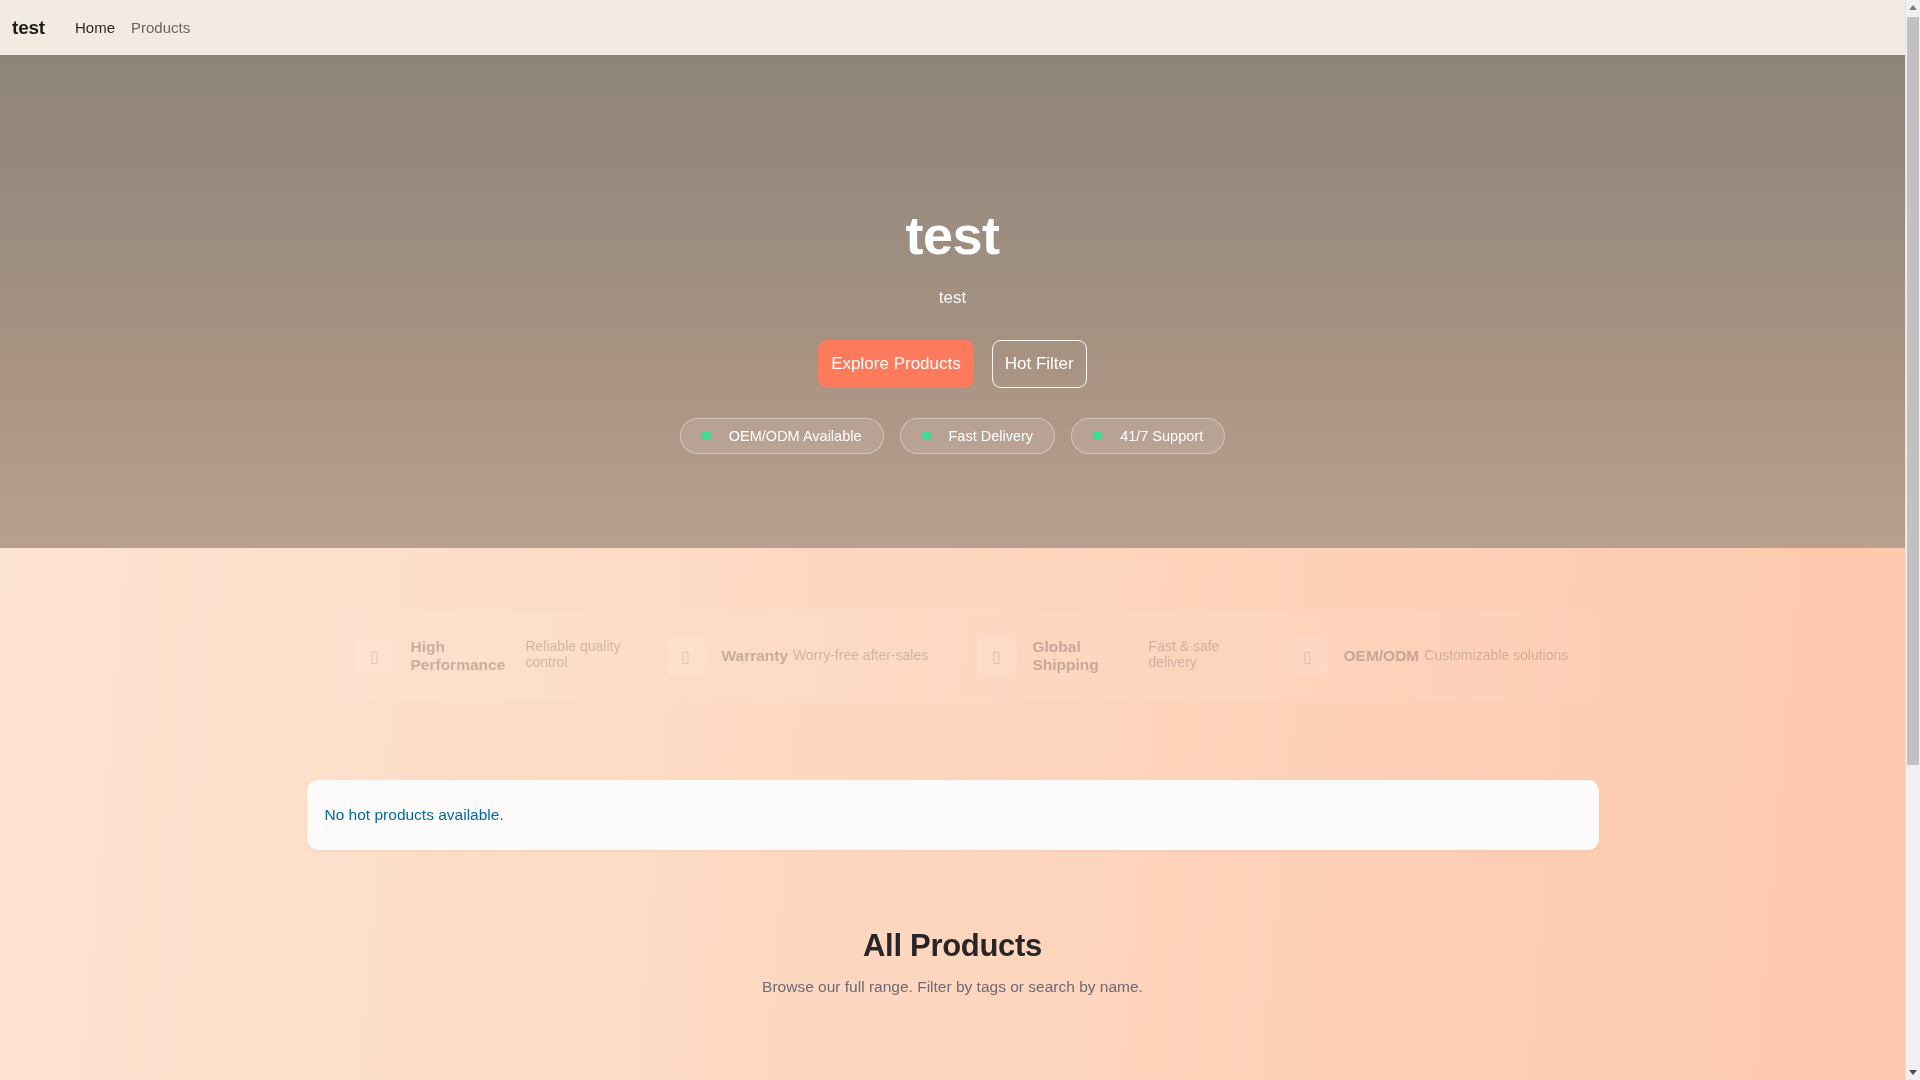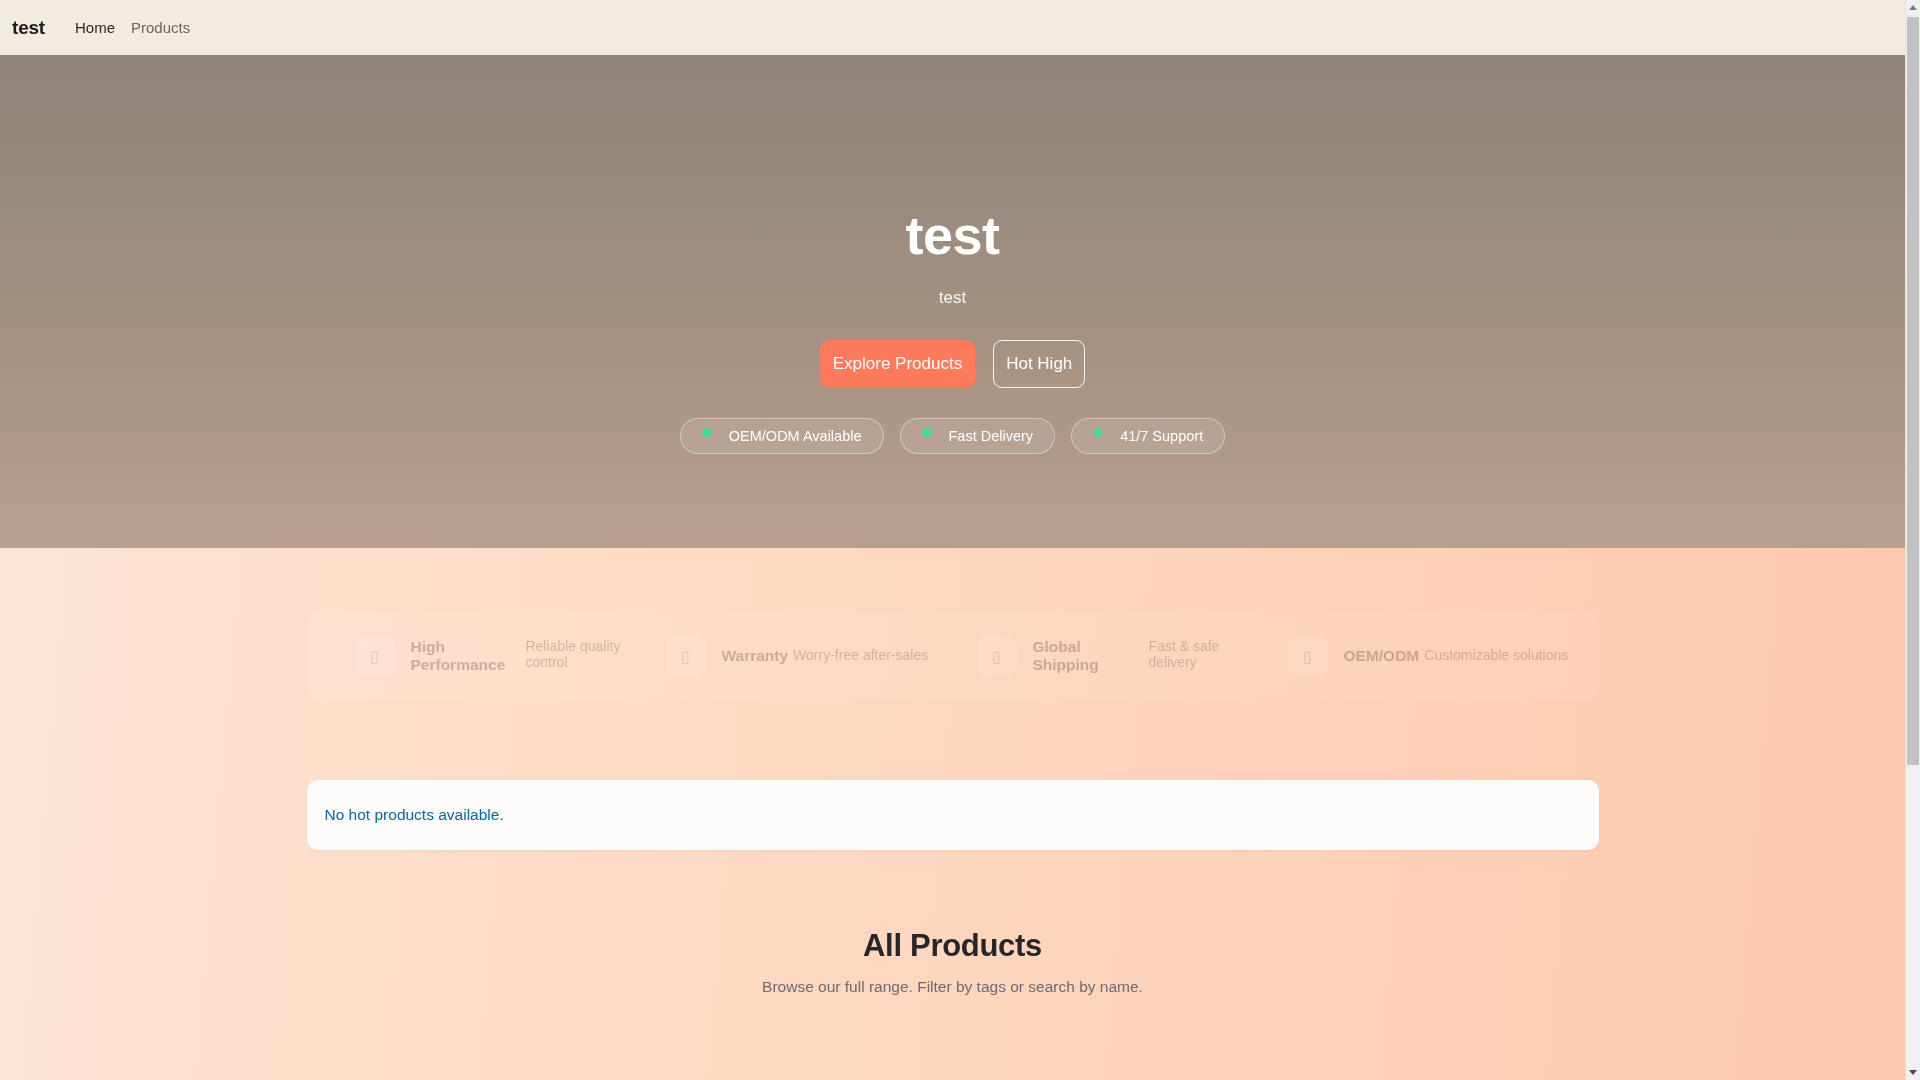--- a/index.html
+++ b/index.html
@@ -109,21 +109,21 @@
     border: 1.5px solid rgba(255,255,255,0.92);
   }
 
   .hero-pills {
     margin-top: 30px;
     display: flex;
     gap: 16px;
   }
   .pill {
     display: flex;
-    align-items: flex-start;
+    align-items: center;
     gap: 18px;
     padding: 9px 21px;
     border-radius: 999px;
     border: 1px solid rgba(255,255,255,0.38);
     background: rgba(255,255,255,0.10);
     color: #ffffff;
     font-size: 14.5px;
     white-space: nowrap;
   }
   .dot {
@@ -260,21 +260,21 @@
       <a class="nav-link">Home</a>
       <a class="nav-link muted">Products</a>
     </nav>
 
     <section class="hero">
       <h1 class="hero-title">test</h1>
       <p class="hero-sub">test</p>
 
       <div class="hero-actions">
         <button class="btn btn-primary">Explore Products</button>
-        <button class="btn btn-ghost">Hot High</button>
+        <button class="btn btn-ghost">Hot Filter</button>
       </div>
 
       <div class="hero-pills">
         <div class="pill">
           <span class="dot"></span>
           <span>OEM/ODM Available</span>
         </div>
         <div class="pill">
           <span class="dot"></span>
           <span>Fast Delivery</span>

